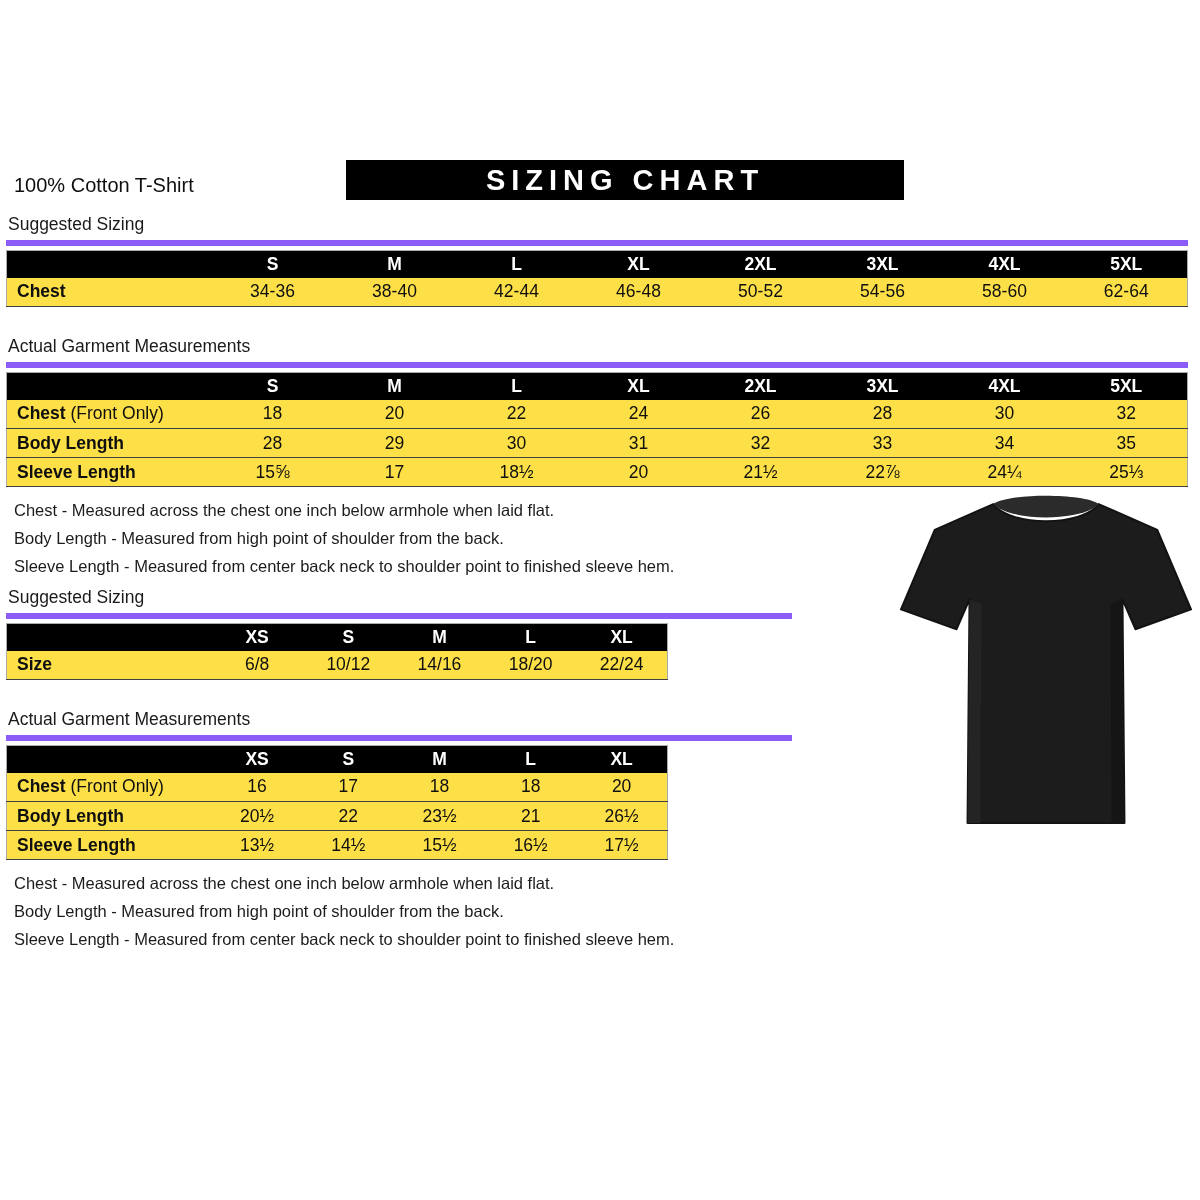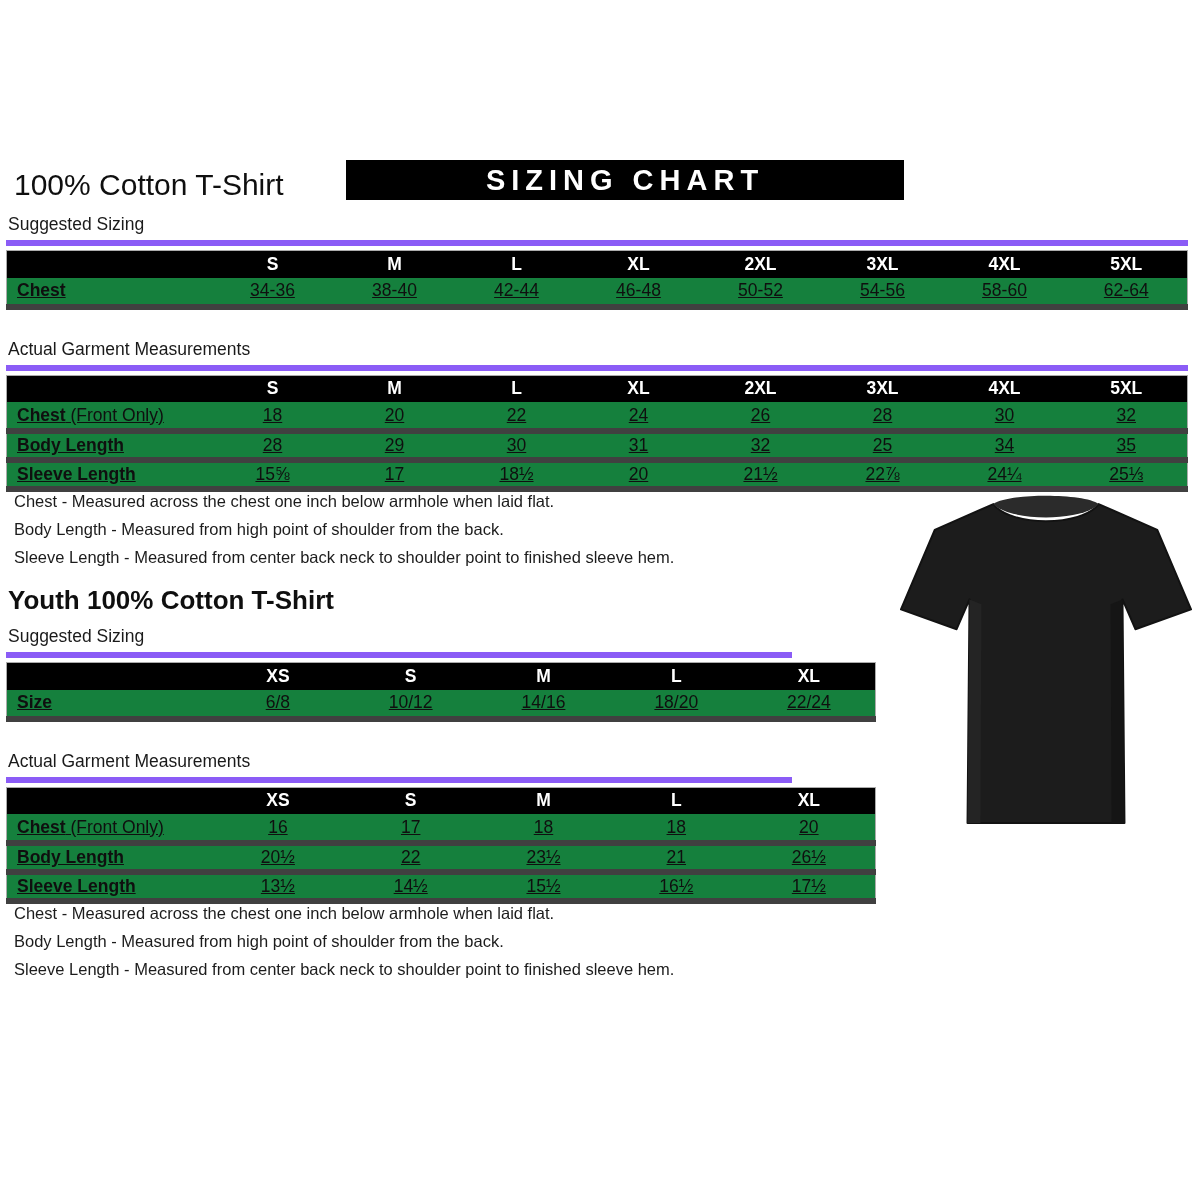--- a/index.html
+++ b/index.html
@@ -4,52 +4,52 @@
 <style>
   * { margin:0; padding:0; box-sizing:border-box; }
   html,body { background:#ffffff; }
   body {
     width:1200px; height:1200px; position:relative; overflow:hidden;
     font-family:"Liberation Sans", sans-serif; color:#111;
   }
   .content { position:absolute; top:160px; left:6px; width:1188px; }
 
   .top-row { position:relative; height:48px; margin-bottom:4px; }
-  .main-title { position:absolute; left:8px; top:8px; font-size:30px; font-weight:400; color:#0f0f0f; }
+  .main-title { position:absolute; left:8px; top:14px; font-size:20px; font-weight:400; color:#0f0f0f; }
   .banner {
     position:absolute; left:340px; top:0; width:558px; height:40px;
     background:#000; color:#fff; display:flex; align-items:center; justify-content:center;
     font-size:29px; font-weight:bold; letter-spacing:6px;
   }
 
   .section-label {
     font-size:17.5px; color:#1a1a1a; padding:2px 2px 5px 2px;
     border-bottom:6px solid #8b5cf6;
   }
   .w-adult { width:1182px; }
   .w-youth { width:786px; }
   .mt-sm { margin-top:8px; }
   .mt-md { margin-top:27px; }
 
   table { border-collapse:collapse; table-layout:fixed; margin-top:4px; border:1px solid #ababab; }
   table.adult-table { width:1182px; }
-  table.youth-table { width:870px; }
+  table.youth-table { width:662px; }
   col.label-col { width:205px; }
   th {
     background:#000; color:#fff; font-weight:bold; font-size:17.5px;
     height:27px; text-align:center; padding:0;
   }
   tbody td {
     font-size:17.5px; text-align:center; height:29px; color:#0f0f0f;
-    border-bottom:6px solid #404040; background:#15803d; padding:0;text-decoration:underline;
+    border-bottom:1px solid #404040; background:#fde047; padding:0;
   }
   td.row-label { text-align:left; padding-left:10px; font-weight:bold; }
   td.row-label .suffix { font-weight:normal; }
 
-  .notes { }
+  .notes { margin-top:14px; }
   .note-line { font-size:16.5px; color:#1c1c1c; margin-bottom:9px; padding-left:8px; }
 
   .youth-title { font-size:26px; font-weight:bold; color:#0f0f0f; margin-top:18px; padding-left:2px; }
 
   .tshirt-wrap { position:absolute; left:897px; top:478px; width:298px; height:362px; }
   .tshirt-wrap svg { width:100%; height:100%; }
 </style>
 </head>
 <body>
 
@@ -127,21 +127,21 @@
         <td>30</td>
         <td>32</td>
       </tr>
       <tr>
         <td class="row-label"><span>Body Length</span><span class="suffix"></span></td>
         <td>28</td>
         <td>29</td>
         <td>30</td>
         <td>31</td>
         <td>32</td>
-        <td>25</td>
+        <td>33</td>
         <td>34</td>
         <td>35</td>
       </tr>
       <tr>
         <td class="row-label"><span>Sleeve Length</span><span class="suffix"></span></td>
         <td>15⅝</td>
         <td>17</td>
         <td>18½</td>
         <td>20</td>
         <td>21½</td>
@@ -151,21 +151,20 @@
       </tr>
     </tbody>
   </table>
 
   <div class="notes">
     <div class="note-line">Chest - Measured across the chest one inch below armhole when laid flat.</div>
     <div class="note-line">Body Length - Measured from high point of shoulder from the back.</div>
     <div class="note-line">Sleeve Length - Measured from center back neck to shoulder point to finished sleeve hem.</div>
   </div>
 
-  <div class="youth-title">Youth 100% Cotton T-Shirt</div>
 
   <div class="section-label w-youth mt-sm">Suggested Sizing</div>
 
   <table class="youth-table">
     <colgroup>
         <col class="label-col">
         <col span="5">
       </colgroup>
     <thead>
       <tr>

